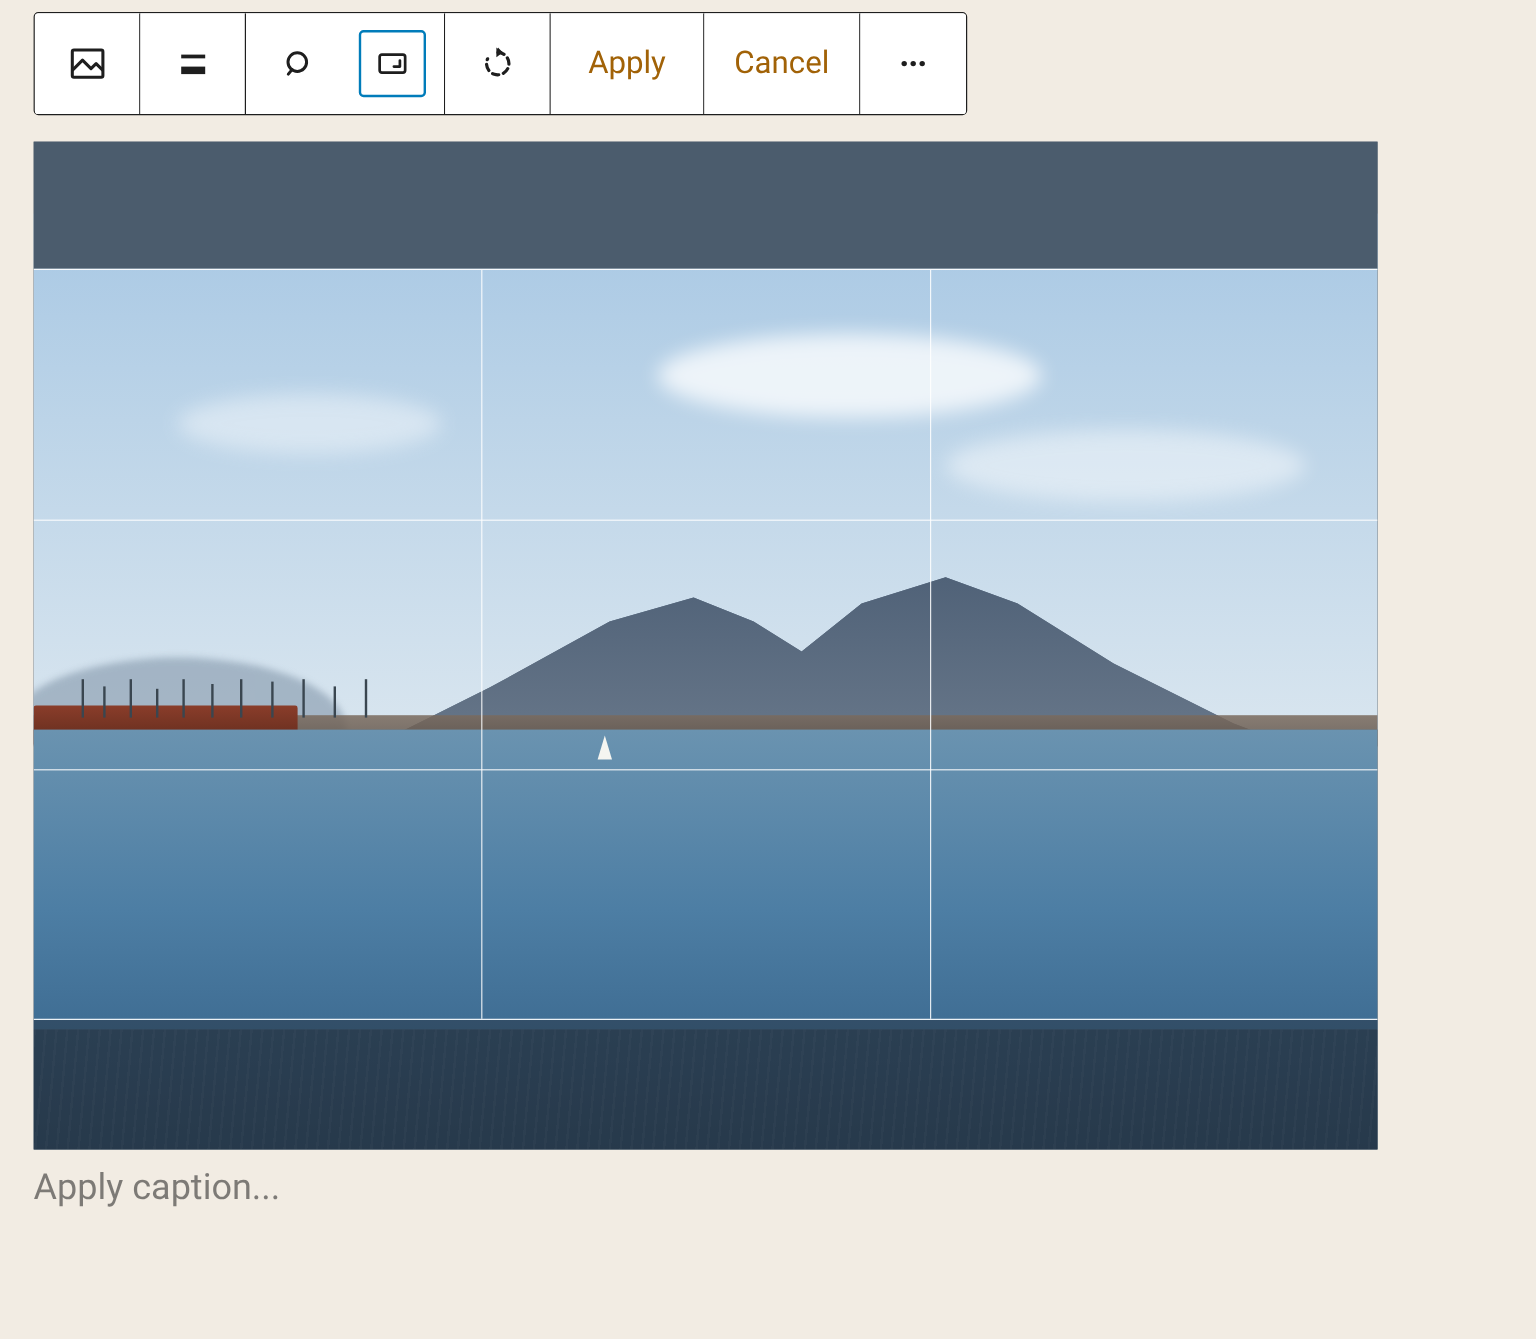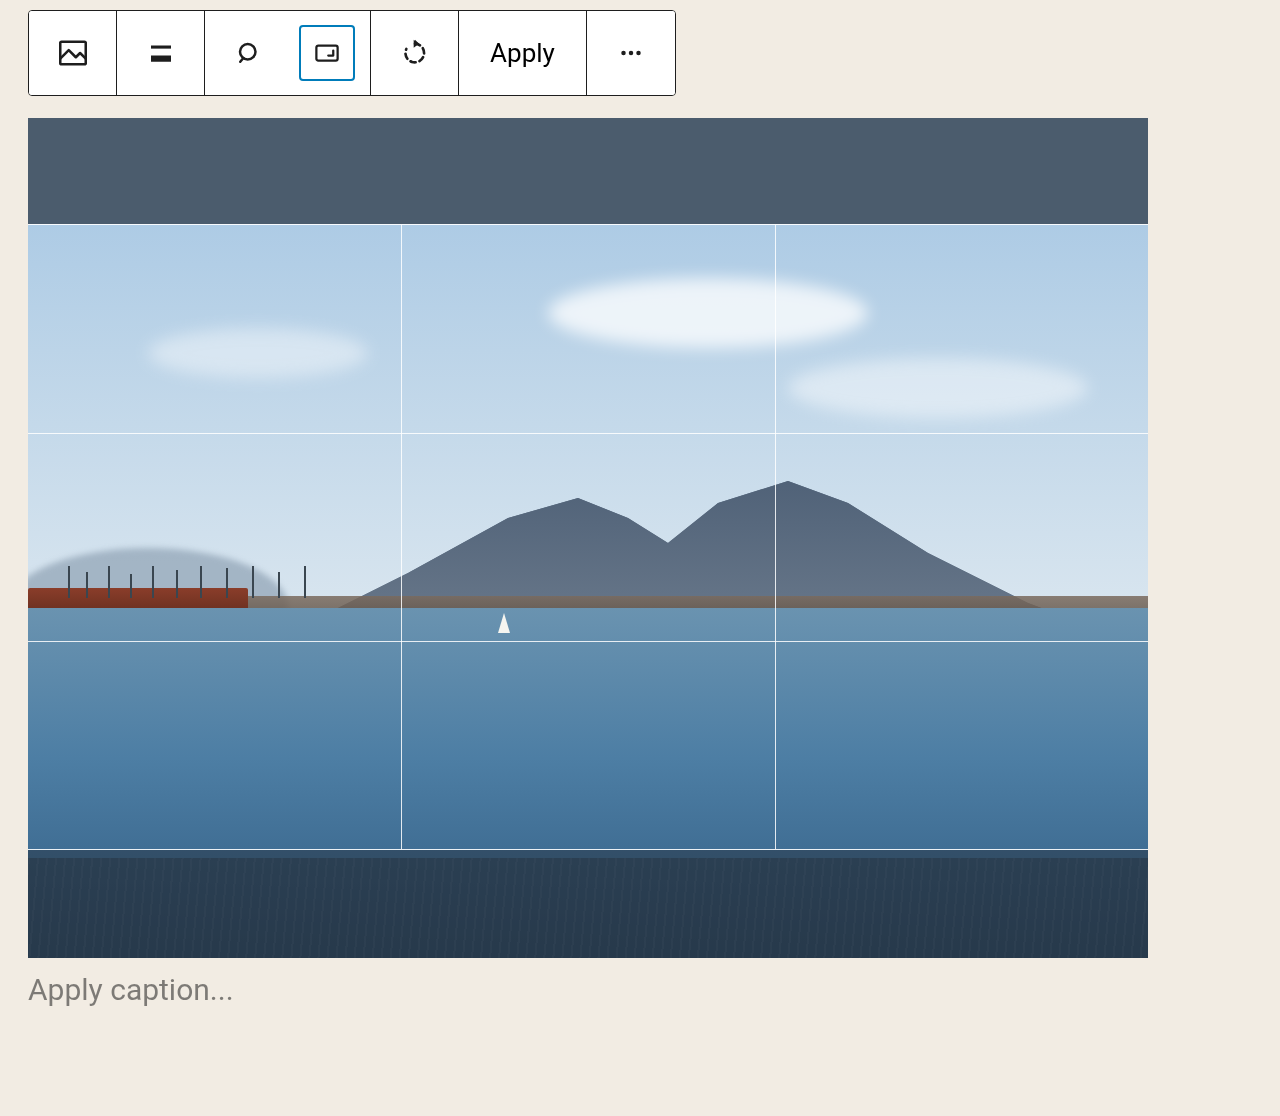--- a/index.html
+++ b/index.html
@@ -34,21 +34,21 @@
     justify-content: center;
     border-right: 1px solid #1e1e1e;
     box-sizing: border-box;
     background: #fff;
     cursor: pointer;
     user-select: none;
   }
   .tb-cell:last-child { border-right: none; }
   .tb-icon   { width: 88px; }
   .tb-wide   { width: 166px; } 
-  .tb-text   { padding: 0 32px; font-size: 26px; color: #000000; }
+  .tb-text   { padding: 0 32px; font-size: 26px; color: #a16207; }
   .tb-apply  { width: 128px; }
   .tb-cancel { width: 130px; }
 
   .icon-btn {
     width: 56px;
     height: 56px;
     border-radius: 4px;
     display: flex;
     align-items: center;
     justify-content: center;
@@ -264,20 +264,23 @@
           <path d="M12 2 L12 5 L15 5" fill="#1e1e1e" stroke="none"></path>
           <path d="M11 2 L15 5 L11 8 Z" fill="#1e1e1e" stroke="none"></path>
         </svg>
       </div>
     </div>
 
     <div class="tb-cell tb-text tb-apply">
       <span>Apply</span>
     </div>
 
+    <div class="tb-cell tb-text tb-cancel">
+      <span>Cancel</span>
+    </div>
 
     <div class="tb-cell tb-icon">
       <div class="icon-btn">
         <svg width="30" height="30" viewBox="0 0 24 24" fill="#1e1e1e">
           <circle cx="6" cy="12" r="1.8"></circle>
           <circle cx="12" cy="12" r="1.8"></circle>
           <circle cx="18" cy="12" r="1.8"></circle>
         </svg>
       </div>
     </div>

